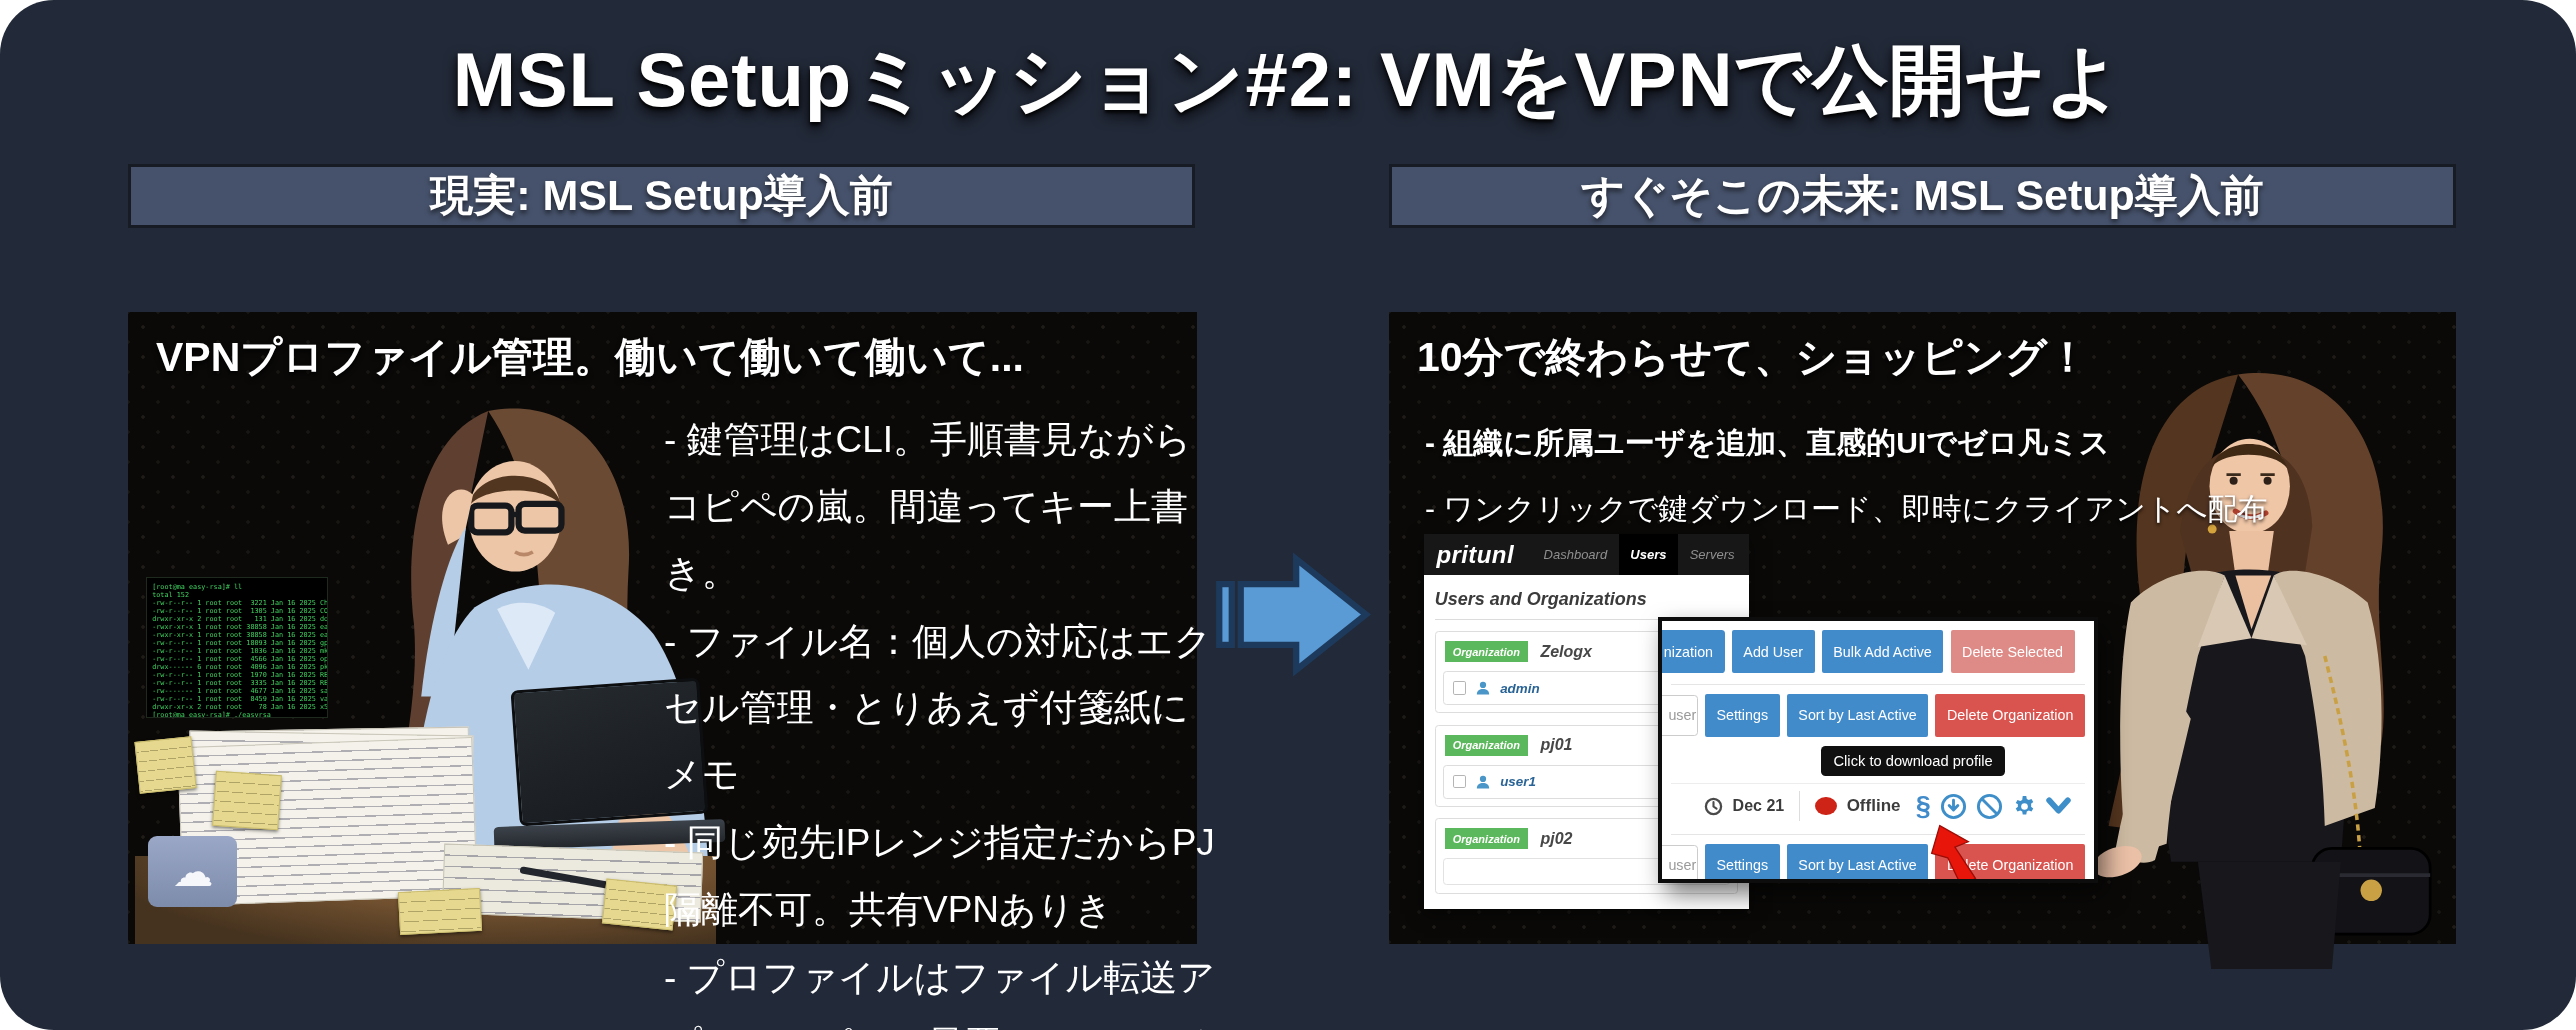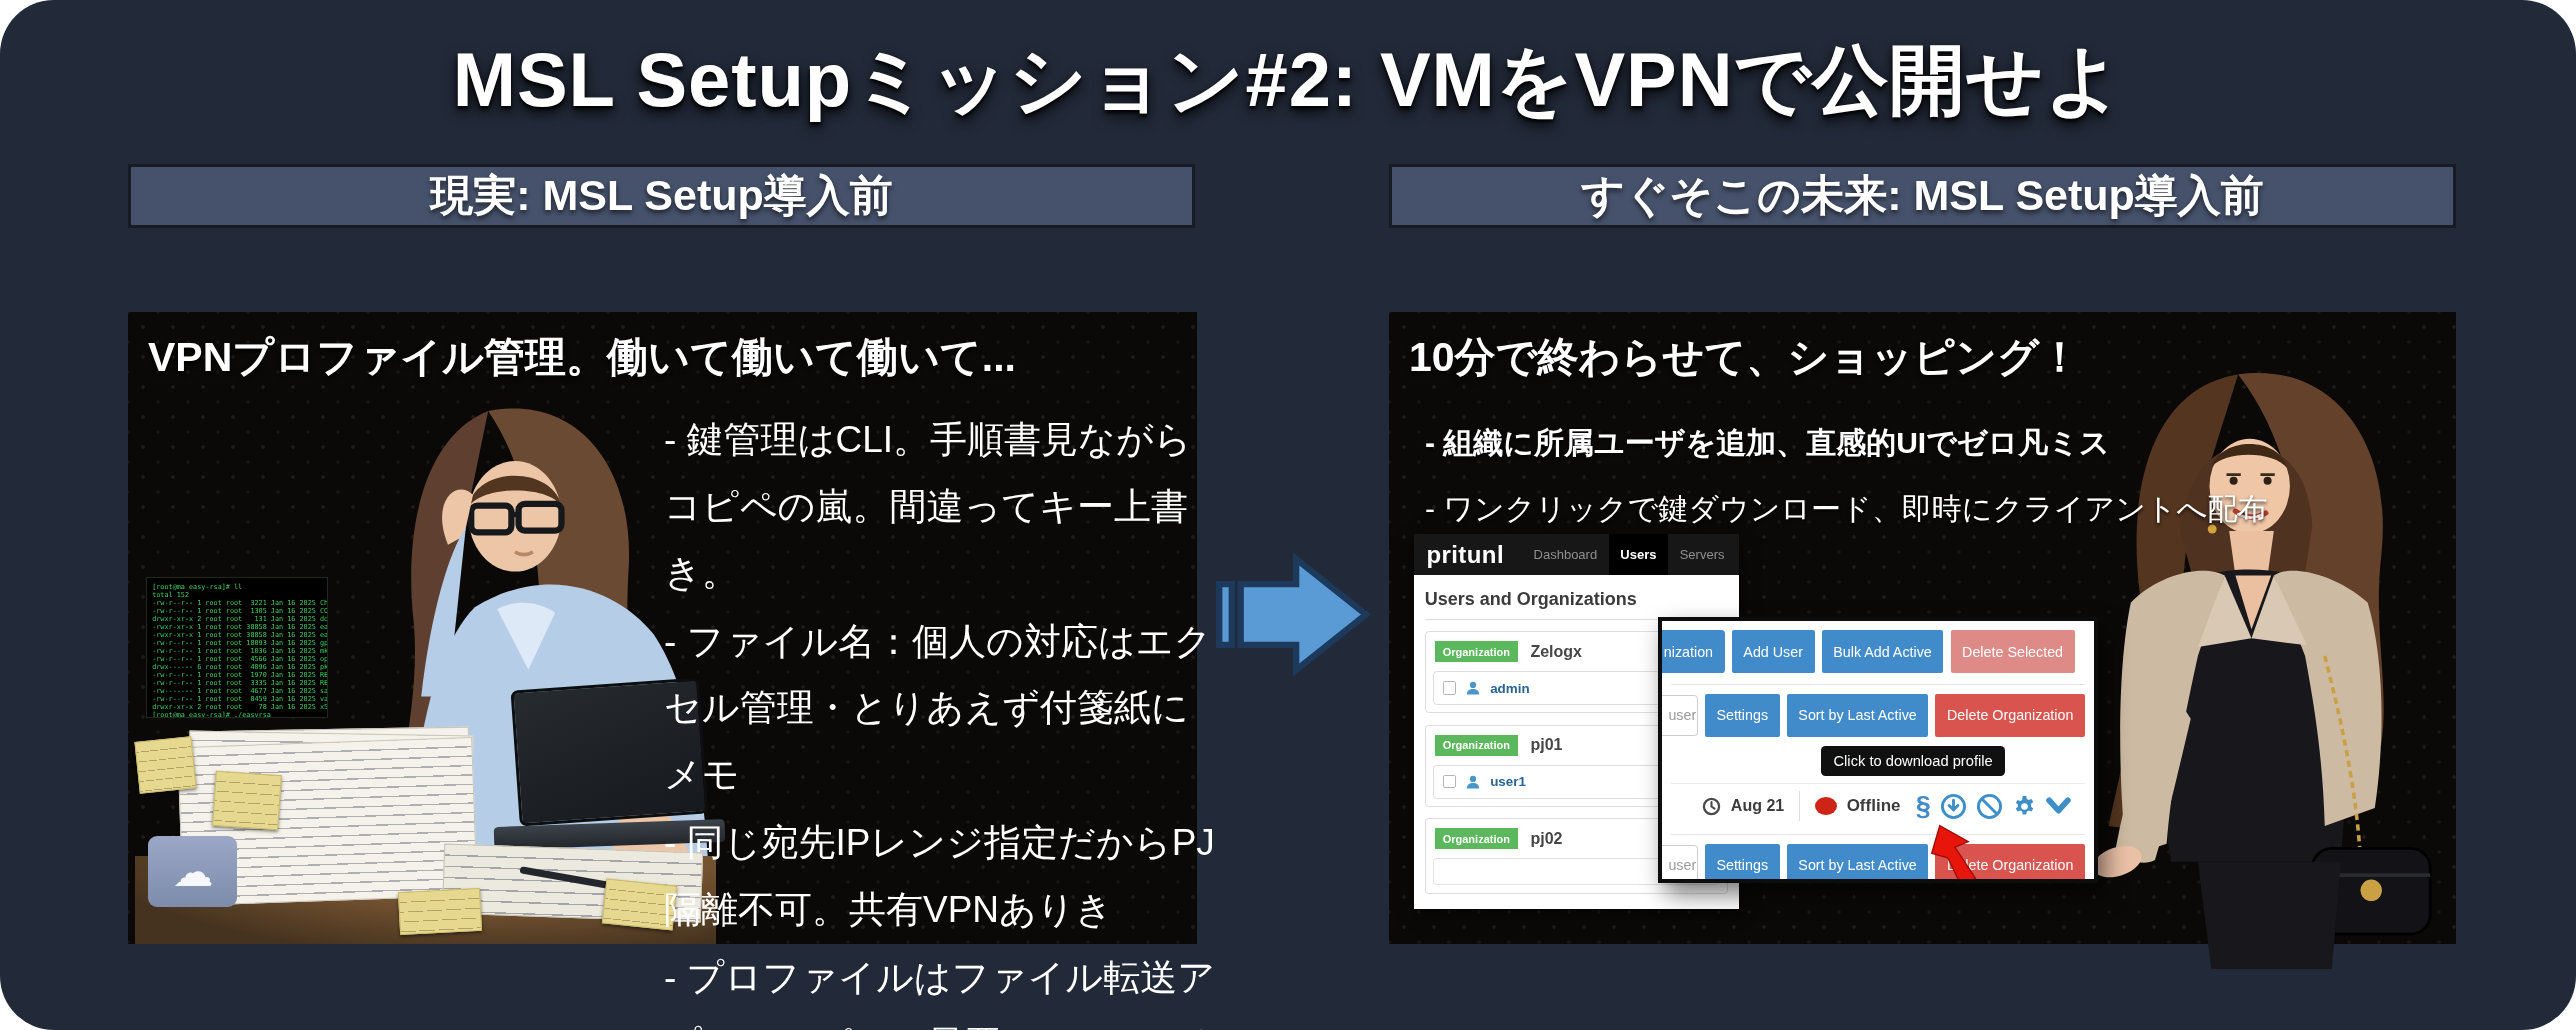--- a/index.html
+++ b/index.html
@@ -21,21 +21,21 @@
   .hdr-left{left:128px; width:1067px;}
   .hdr-right{left:1389px; width:1067px;}
 
   .panel{position:absolute; top:312px; height:632px; background-color:var(--panel-bg,#0a0908);
     background-image:
       radial-gradient(rgba(115,104,92,.20) 1.4px, transparent 2.1px),
       radial-gradient(rgba(84,76,66,.20) 1.4px, transparent 2.1px);
     background-size:30px 30px,30px 30px; background-position:0 0,15px 15px;}
   .panel-left{left:128px; width:1069px;}
   .panel-right{left:1389px; width:1067px; overflow:visible;}
-  .panel-title{position:absolute; left:20px; top:18px; color:#fff; font-size:41px; font-weight:700;
+  .panel-title{position:absolute; left:28px; top:18px; color:#fff; font-size:41px; font-weight:700;
     text-shadow:0 2.7px 5.4px rgba(0,0,0,.8); z-index:6; white-space:nowrap;}
 
   
   .bullets-left{position:absolute; left:536px; top:95px; width:552px; color:#fff;
     font-size:37px; line-height:1.8; z-index:6;}
   .bullet-line{margin-bottom:1.8px;}
 
   
   .bullets-right{position:absolute; left:36px; top:111px; color:#fff; font-size:30px; z-index:6;}
   .bullet-strong{font-weight:700; margin-bottom:25px; text-shadow:0 1.8px 3.6px rgba(0,0,0,.8);}
@@ -75,22 +75,22 @@
   .cloud-box{position:absolute; left:13.4px; top:445px; width:89px; height:71px; z-index:5;
     background:linear-gradient(#9aa7c7,#7e8cab); border-radius:9px; display:flex;
     align-items:center; justify-content:center; color:#f5f7fb; font-size:41px;}
   .notebook{position:absolute; left:308px; top:457px; width:259px; height:70px; z-index:4;
     background:#eceadf; border:0.9px solid #c5c2b2; transform:rotate(2deg);
     background-image:repeating-linear-gradient(180deg, transparent 0 9.8px, rgba(95,95,115,.5) 9.8px 11.2px);}
   .pen{position:absolute; left:384px; top:487px; width:136px; height:7.1px; z-index:5;
     background:#23262c; border-radius:3.6px; transform:rotate(10deg);}
 
   
-  .pt-win{position:absolute; left:25px; top:222px; width:325px; height:375px; background:#fff;
-    z-index:3; overflow:hidden; box-shadow:0 5.4px 16px rgba(0,0,0,.5);}
+  .pt-win{position:absolute; left:35px; top:222px; width:325px; height:375px; background:#fff;
+    z-index:3; overflow:hidden; box-shadow:0 5.4px 16px rgba(0,0,0,.5);font-style:italic;}
   .pt-nav{height:41px; background:#171717; display:flex; align-items:stretch; padding-left:12.5px;}
   .pt-logo{color:#fff; font-size:24px; font-weight:800; letter-spacing:0.4px; align-self:center; margin-right:18px;}
   .pt-tab{color:#8f8f8f; font-size:13px; display:flex; align-items:center; padding:0 11.6px;}
   .pt-tab.active{background:#000; color:#fff; font-weight:700;}
   .pt-body{padding:9px 10.7px;}
   .pt-heading{font-size:18px; font-weight:800; color:#3b3b3b; margin:5.4px 0 9px;}
   .pt-hr{border-top:0.9px solid #dcdcdc; margin-bottom:10.7px;}
   .pt-card{border:0.9px solid #ddd; border-radius:3.6px; margin-bottom:11.6px;}
   .pt-card-head{display:flex; align-items:center; padding:9px;}
   .pt-badge{background:var(--success-green,#5cb85c); color:#fff; font-size:11px; font-weight:700;
@@ -281,21 +281,21 @@
         <span class="ov-btn red">Delete Organization</span>
       </div>
 
       <div class="ov-tooltip">Click to download profile</div>
 
       <div class="ov-status">
         <svg width="19" height="19" viewBox="0 0 20 20">
           <circle cx="10" cy="10" r="8" fill="none" stroke="#4a4a4a" stroke-width="2.4"></circle>
           <path d="M10 5.4V10l3.2 2.2" fill="none" stroke="#4a4a4a" stroke-width="2.2" stroke-linecap="round"></path>
         </svg>
-        <span class="ov-date">Aug 21</span>
+        <span class="ov-date">Dec 21</span>
         <span class="ov-vdiv"></span>
         <span class="ov-dot"></span>
         <span class="ov-state">Offline</span>
         <span class="ov-icons">
           <span class="icon-link">§</span>
           <svg width="27" height="27" viewBox="0 0 28 28">
             <circle cx="14" cy="14" r="11.5" fill="none" stroke="#3e8fc9" stroke-width="3"></circle>
             <path d="M14 7.5v9M9.5 13l4.5 4.5L18.5 13" fill="none" stroke="#3e8fc9" stroke-width="3" stroke-linecap="round" stroke-linejoin="round"></path>
           </svg>
           <svg width="27" height="27" viewBox="0 0 28 28">

